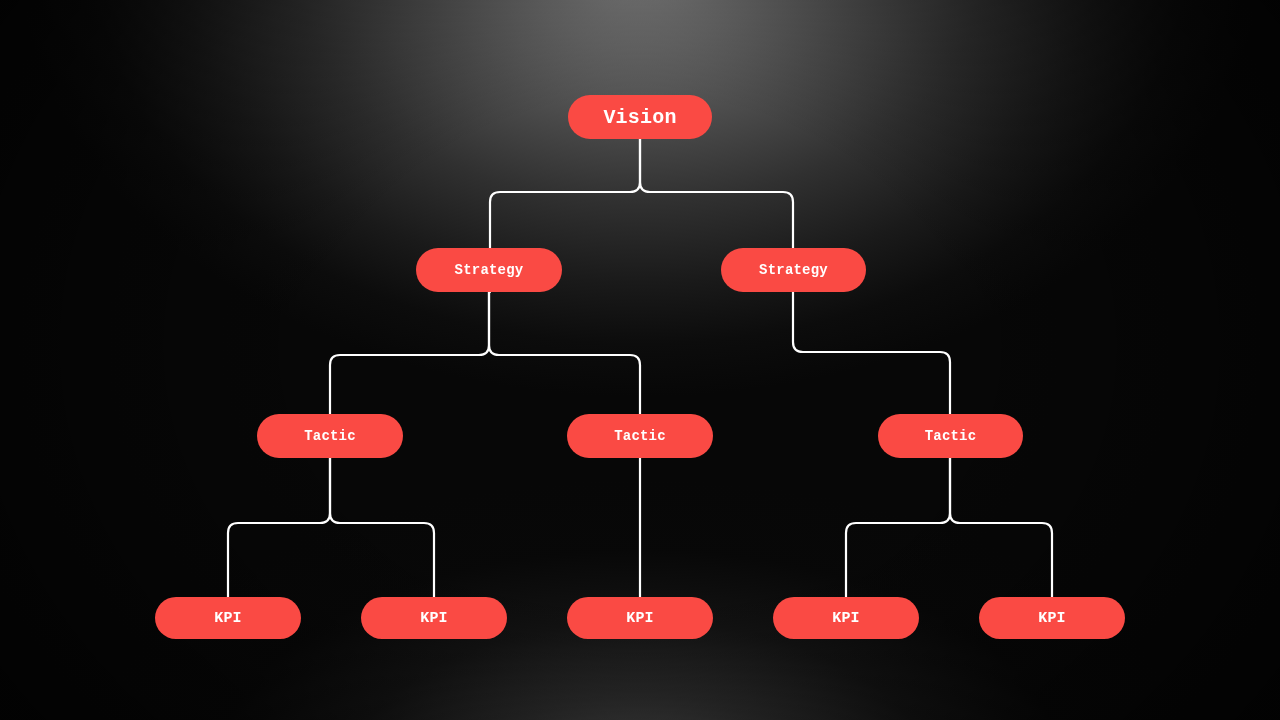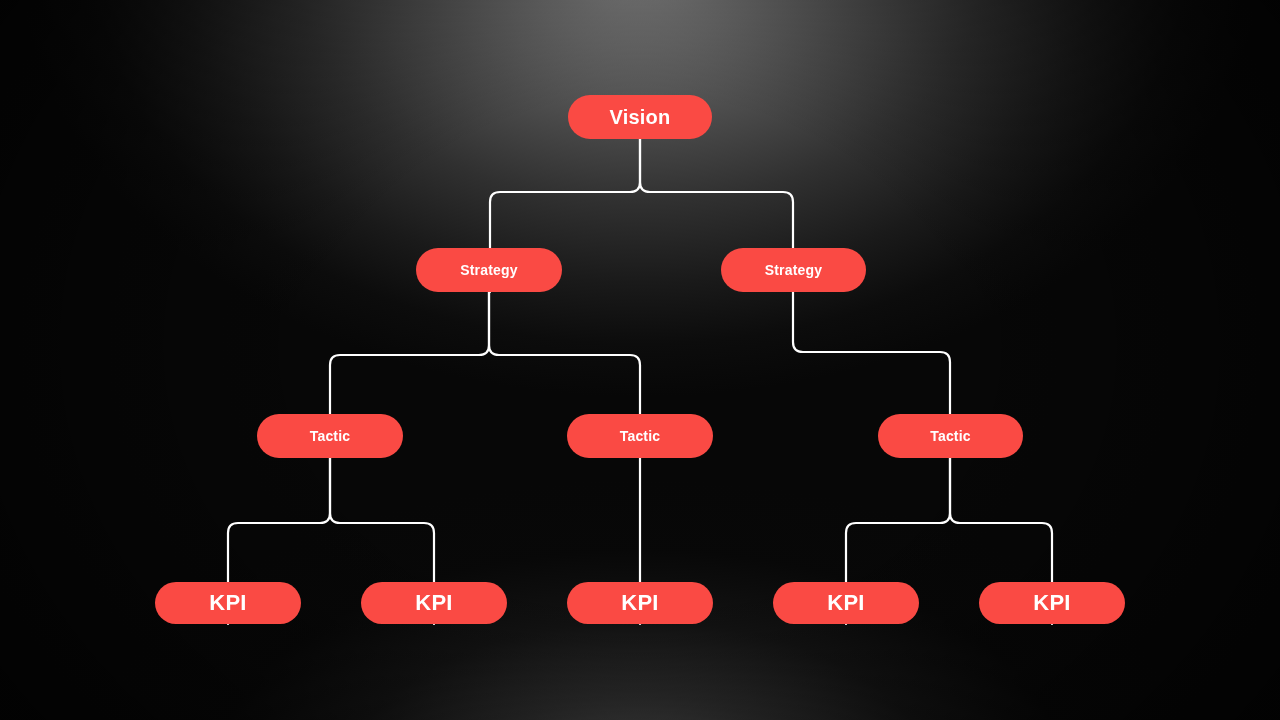--- a/index.html
+++ b/index.html
@@ -5,21 +5,21 @@
   html, body {
     margin: 0;
     padding: 0;
     background: #000;
   }
   #stage {
     position: relative;
     width: 1280px;
     height: 720px;
     overflow: hidden;
-    font-family: Liberation Sans, sans-serif;
+    font-family: Liberation Mono, monospace;
     background-color: #0a0a0a;
   }
   
   .bg-layer {
     position: absolute;
     inset: 0;
     pointer-events: none;
   }
   .bg-top-glow {
     background: radial-gradient(ellipse 620px 440px at 50% -6%,
@@ -77,21 +77,21 @@
     font-weight: 700;
     letter-spacing: 0.2px;
     box-sizing: border-box;
     white-space: nowrap;
     user-select: none;
     cursor: pointer;
   }
   .node.level-0 { font-size: 20px; }
   .node.level-1 { font-size: 14px; }
   .node.level-2 { font-size: 14px; }
-  .node.level-3 { font-size: 22px; }
+  .node.level-3 { font-size: 15px; margin-top: 15px; }
 </style>
 </head>
 <body>
 
 <div id="stage">
 
   <div class="bg-layer bg-top-glow"></div>
   <div class="bg-layer bg-bottom-glow"></div>
   <div class="bg-layer bg-vignette"></div>
 

